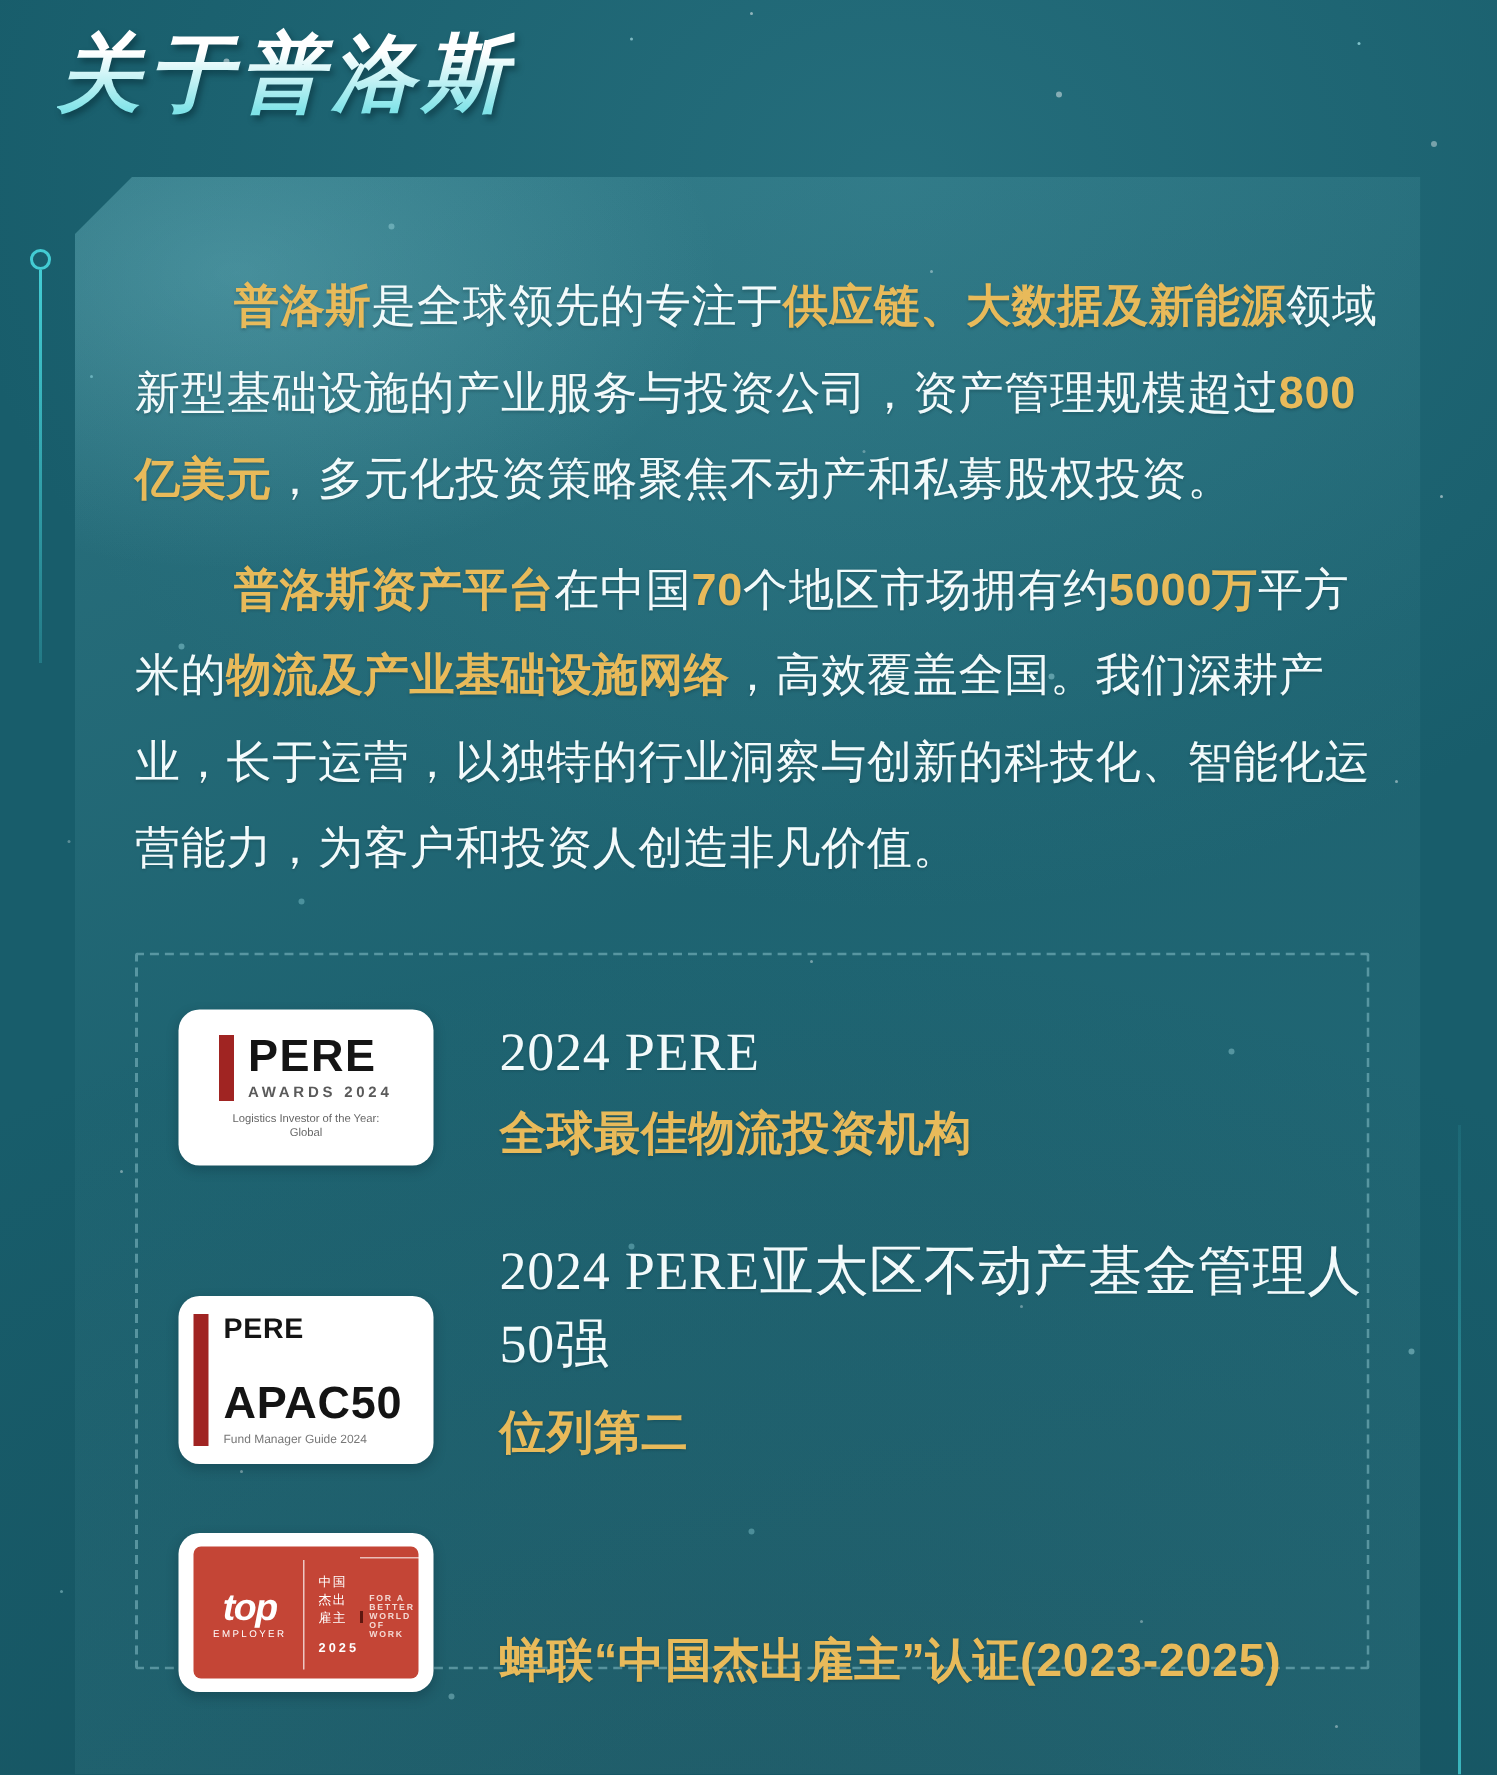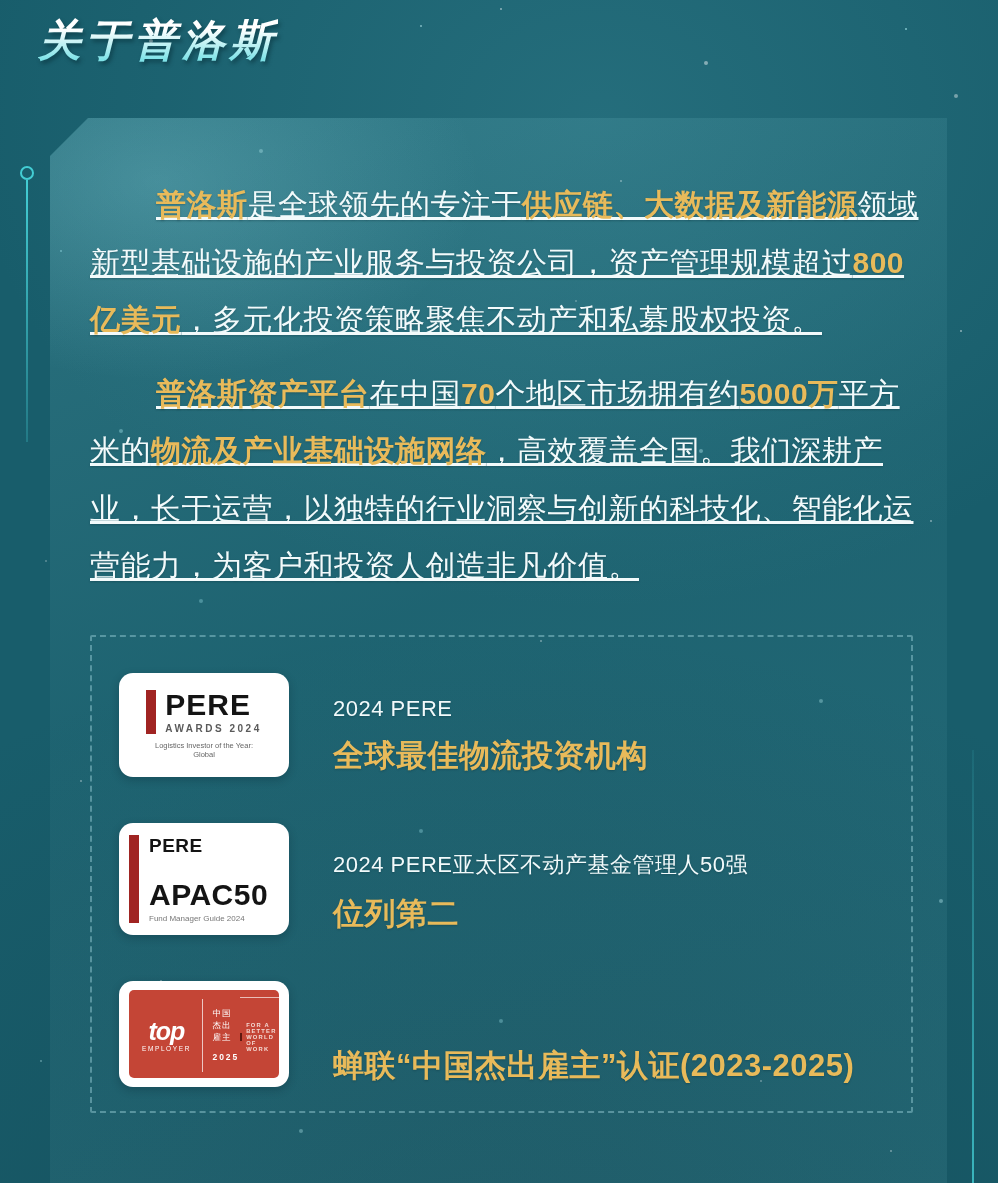--- a/index.html
+++ b/index.html
@@ -31,42 +31,41 @@
       540px 640px 0 0 rgba(255,255,255,.4), 820px 700px 0 1px rgba(190,240,245,.35),
       80px 780px 0 0 rgba(255,255,255,.4), 420px 830px 0 1px rgba(160,230,238,.35),
       680px 870px 0 0 rgba(255,255,255,.35), 940px 900px 0 1px rgba(190,240,245,.4),
       160px 980px 0 0 rgba(255,255,255,.4), 500px 1020px 0 1px rgba(160,230,238,.35),
       760px 1080px 0 0 rgba(255,255,255,.35), 300px 1130px 0 1px rgba(190,240,245,.35),
       890px 1150px 0 0 rgba(255,255,255,.4), 40px 1060px 0 0 rgba(190,240,245,.4),
       575px 300px 0 0 rgba(255,255,255,.3), 45px 560px 0 0 rgba(255,255,255,.3);
   }
   .page-title{
     position:absolute;left:38px;top:12px;
-    font-size:43px;font-weight:bold;font-style:italic;letter-spacing:5px;
+    font-size:56px;font-weight:bold;font-style:italic;letter-spacing:5px;
     background:linear-gradient(180deg,#ffffff 30%,var(--title-cyan) 82%);
     -webkit-background-clip:text;background-clip:text;color:transparent;
     filter:drop-shadow(2px 3px 2px rgba(0,30,40,.45));
   }
   .panel{
     position:absolute;left:50px;top:118px;width:897px;height:1065px;
     clip-path:polygon(38px 0,100% 0,100% 100%,0 100%,0 38px);
     background:
       radial-gradient(ellipse 520px 320px at 12% 6%, var(--panel-glow), transparent 62%),
       linear-gradient(160deg, rgba(142,220,228,.16) 0%, rgba(142,220,228,.05) 45%, rgba(142,220,228,.09) 100%);
   }
   .decor-left{position:absolute;left:20px;top:166px;width:16px;}
   .decor-left .dot{width:14px;height:14px;border:2px solid var(--decor-cyan);border-radius:50%;}
   .decor-left .stem{width:2px;height:262px;margin-left:6px;background:linear-gradient(180deg,var(--decor-cyan),rgba(67,205,212,.25));}
   .decor-right{position:absolute;left:972px;top:750px;width:2px;height:433px;background:linear-gradient(180deg,rgba(67,205,212,.1),rgba(67,205,212,.8));}
   .para{
     position:relative;width:830px;margin-left:40px;
     font-size:30px;line-height:57.5px;letter-spacing:.5px;
     text-indent:2.2em;color:var(--white-text);
     text-shadow:0 1px 2px rgba(0,30,40,.25);
-    text-decoration:underline;
   }
   .para1{padding-top:58px;}
   .para2{margin-top:16px;}
   .seg-gold{color:var(--gold);font-weight:bold;}
   .seg-white{color:var(--white-text);}
   .awards-box{
     position:relative;margin:40px 0 0 40px;width:823px;height:478px;
     border:2px dashed rgba(173,224,232,.4);border-radius:2px;
     padding:36px 0 0 27px;
   }
@@ -98,21 +97,21 @@
   .te-top-word{font-size:25px;font-weight:800;color:#fff;letter-spacing:-1px;line-height:24px;font-style:italic;}
   .te-emp{font-size:6.5px;color:#fff;letter-spacing:1.6px;margin-top:2px;}
   .te-div{width:1px;align-self:stretch;background:rgba(255,255,255,.7);margin:2px 4px;}
   .te-right{display:flex;flex-direction:column;justify-content:center;gap:8px;padding-left:6px;}
   .te-cn{font-size:8.5px;color:#fff;letter-spacing:1px;}
   .te-year{font-size:8.5px;color:#fff;font-weight:700;letter-spacing:2px;}
   .te-strip{border-top:1px solid rgba(255,255,255,.65);display:flex;align-items:center;gap:4px;padding-top:3px;}
   .te-qr{width:8px;height:8px;background:#5e170f;}
   .te-strip-text{font-size:5.8px;color:#f4d9d3;letter-spacing:1.2px;font-weight:700;}
   .award-text{margin-left:44px;display:flex;flex-direction:column;gap:13px;}
-  .award-line1{font-size:22px;color:var(--white-text);letter-spacing:.5px;text-shadow:0 1px 2px rgba(0,30,40,.25);}
+  .award-line1{font-size:36px;color:var(--white-text);letter-spacing:.5px;text-shadow:0 1px 2px rgba(0,30,40,.25);font-family:Liberation Serif, serif;}
   .award-line2{font-size:31px;color:var(--gold);font-weight:bold;letter-spacing:.5px;text-shadow:0 1px 2px rgba(0,30,40,.25);}
 </style>
 </head>
 <body>
 
 <div class="stars"></div>
 
 <h1 class="page-title">关于普洛斯</h1>
 
 <div class="panel">

